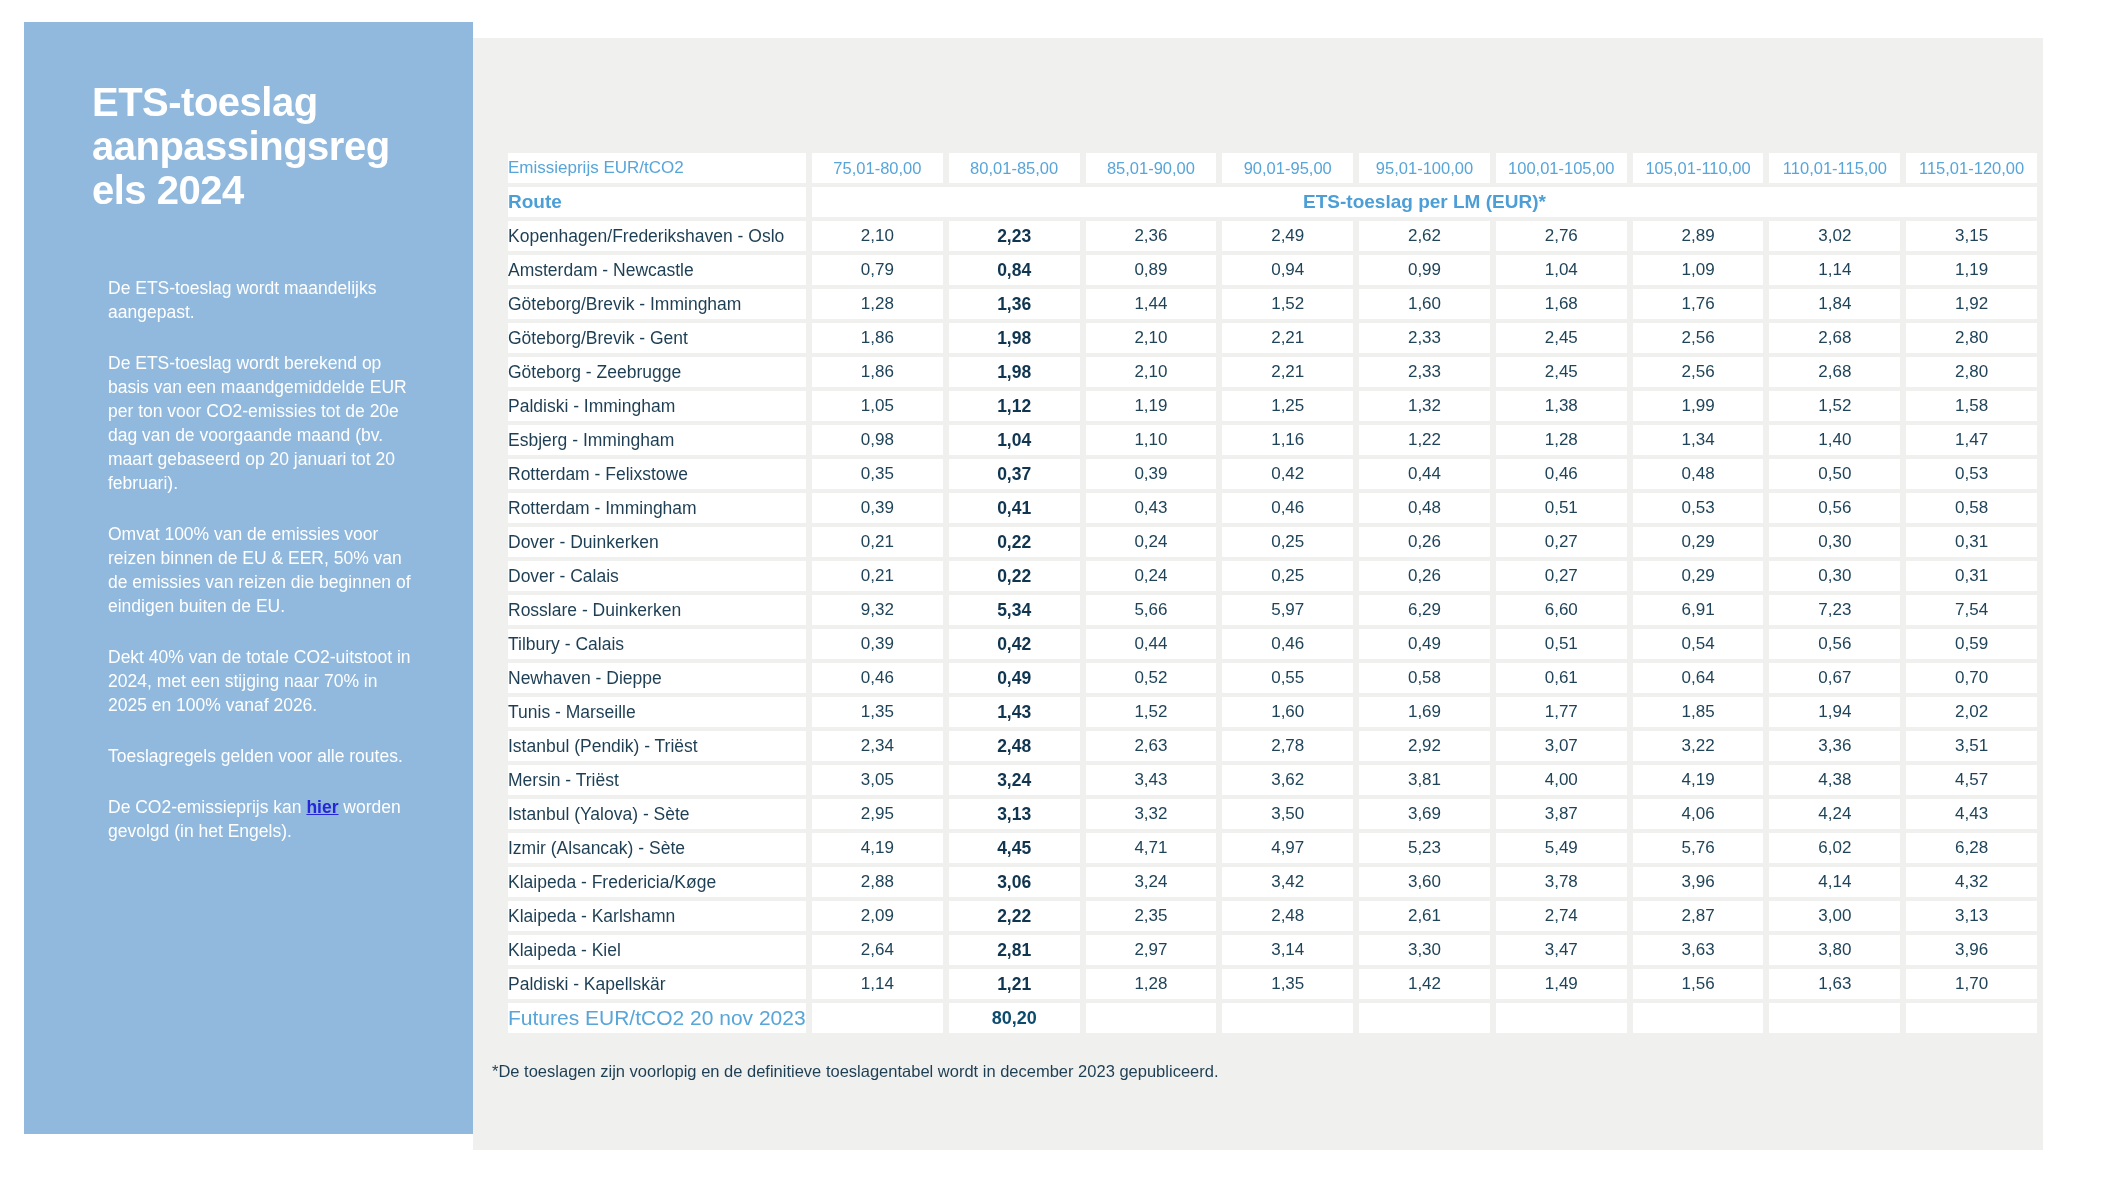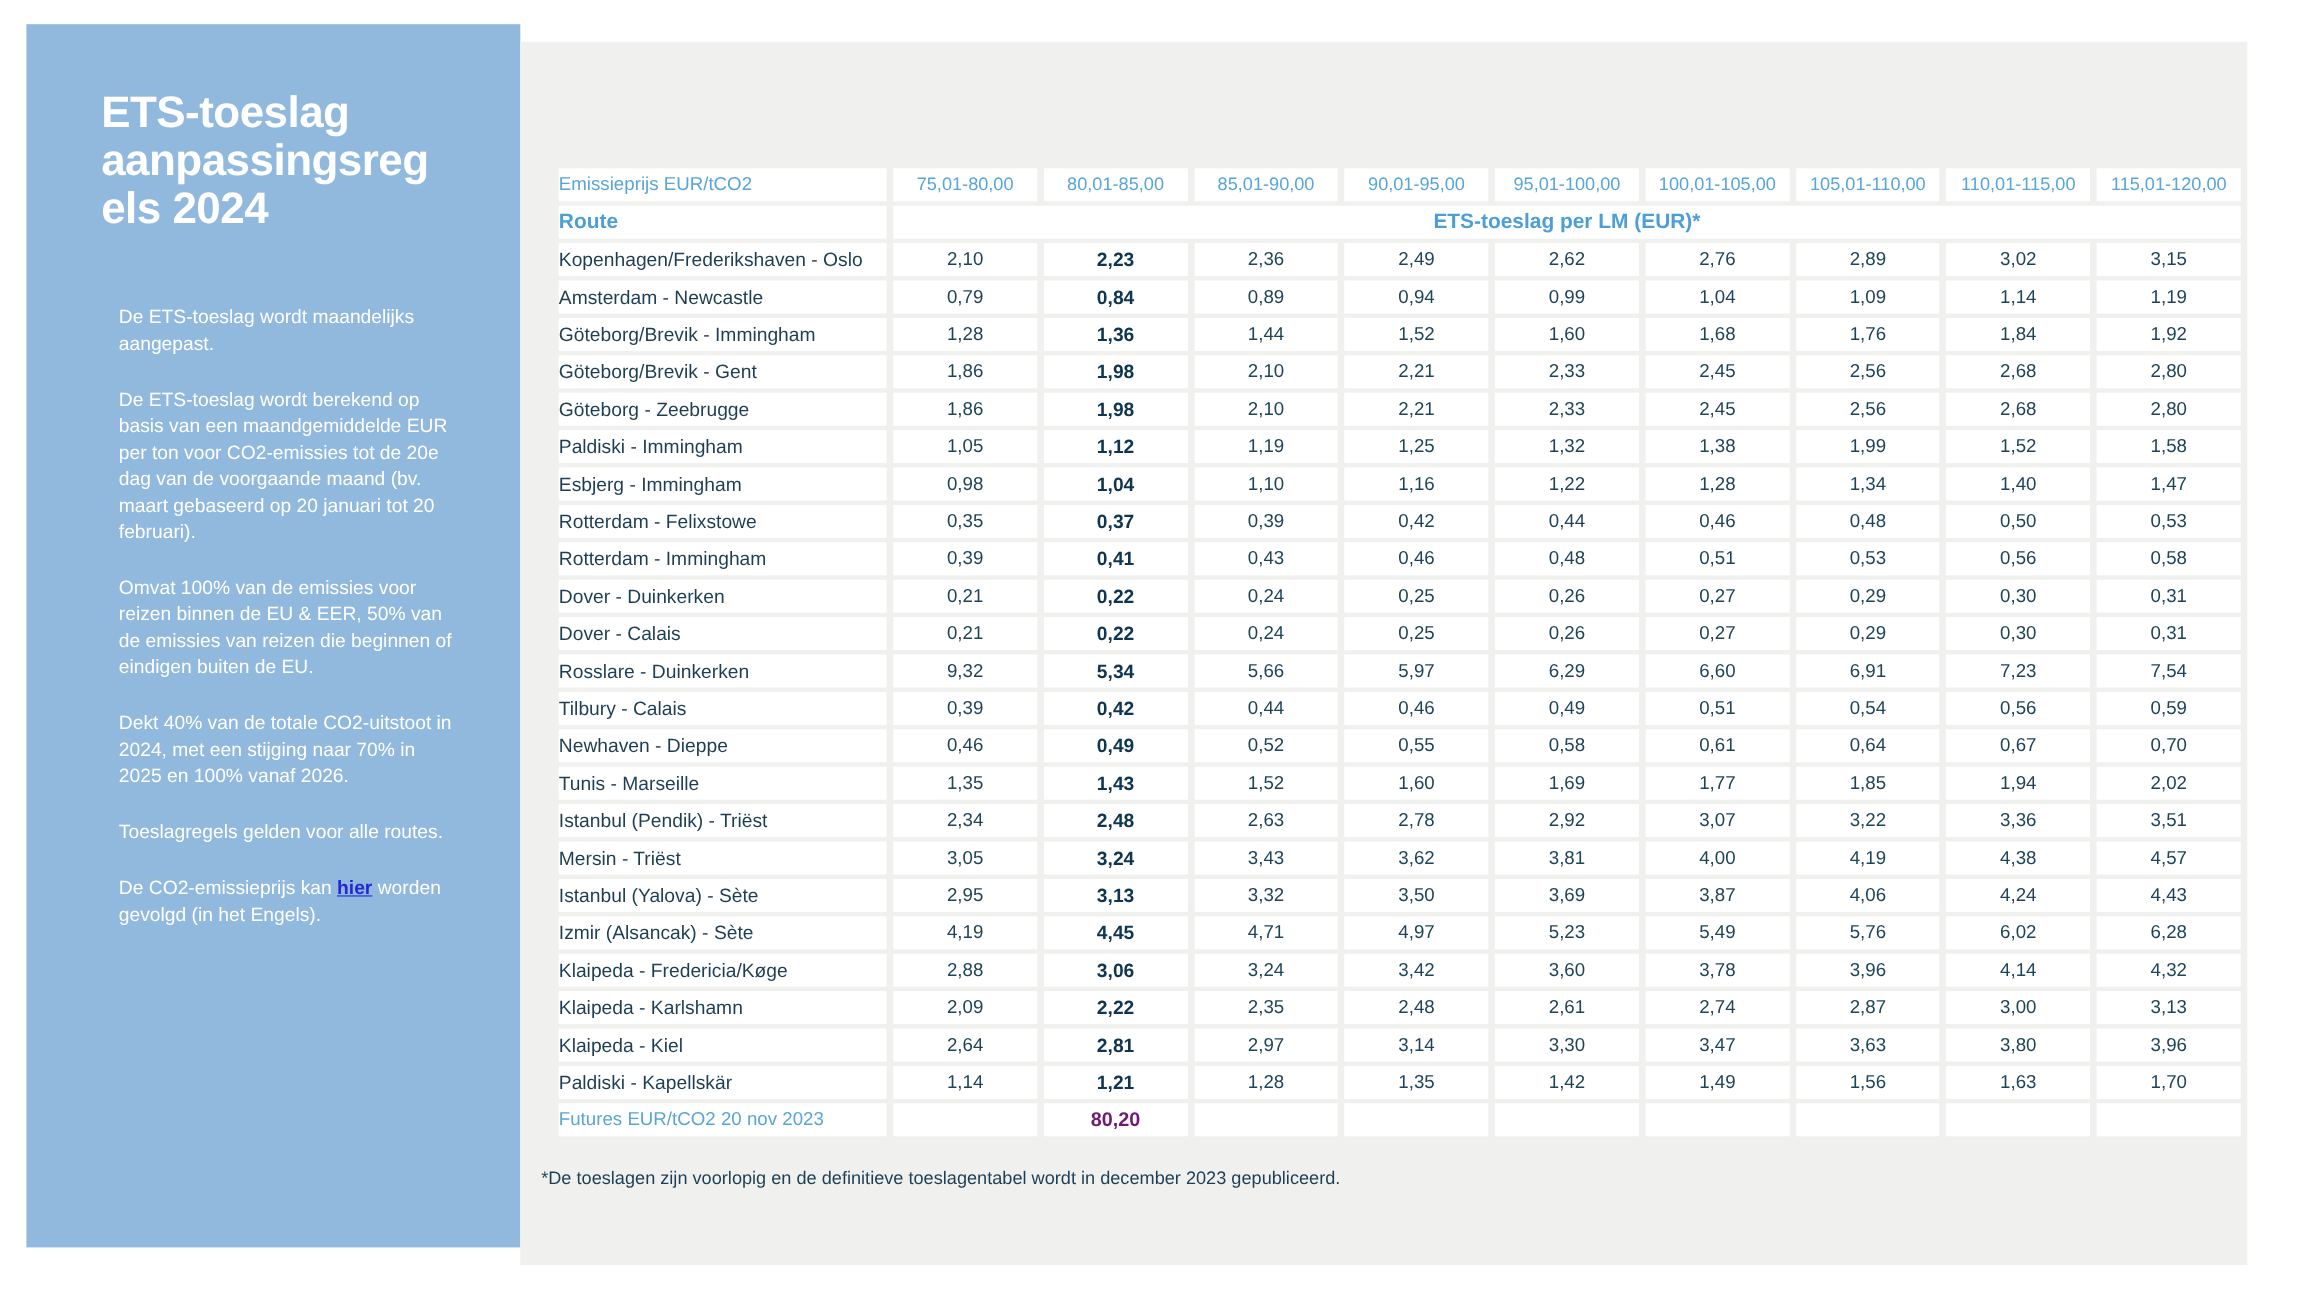--- a/index.html
+++ b/index.html
@@ -34,22 +34,22 @@
   }
   .cell.left{justify-content:flex-start;}
   .corner-label{color:#57a5d9;font-size:17px;}
   .band-header{color:#57a5d9;font-size:16.5px;}
   .route-header{color:#4c9fd6;font-weight:bold;font-size:19px;}
   .surcharge-header{
     grid-column:2 / 11;color:#4c9fd6;font-weight:bold;font-size:19px;
   }
   .route-cell{color:#1d3e53;font-size:17.5px;}
   .val-bold{font-weight:bold;color:#0f3550;font-size:17.5px;}
-  .futures-label{color:#57a5d9;font-size:17px;text-align:center;}
-  .futures-value{color:#701a75;font-weight:bold;font-size:18px;}
+  .futures-label{color:#57a5d9;font-size:21px;text-align:center;}
+  .futures-value{color:#0c4a6e;font-weight:bold;font-size:18px;}
   .footnote{
     position:absolute;left:492px;top:1062px;color:#1d3e53;font-size:16.5px;
   }
 </style>
 </head>
 <body>
 
 <div class="sidebar">
   <h1 class="sidebar-title">ETS-toeslag aanpassingsregels 2024</h1>
   <div class="sidebar-paragraphs">

